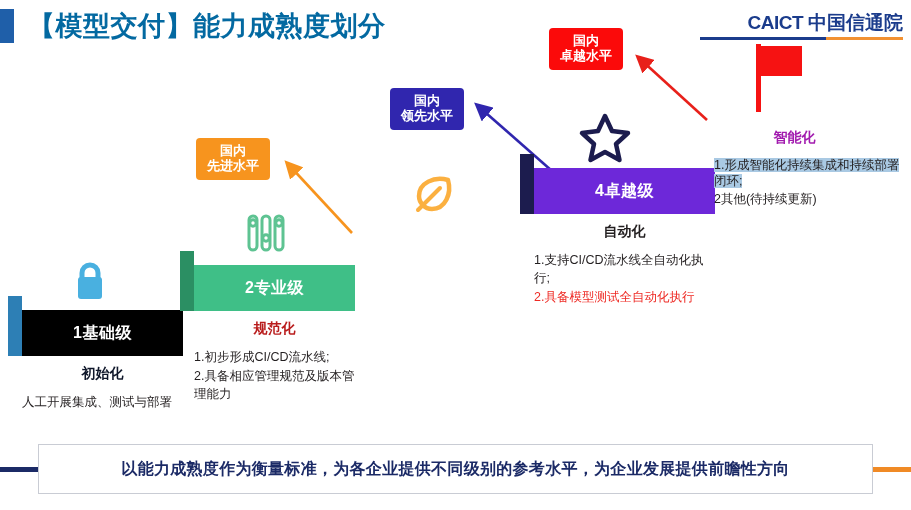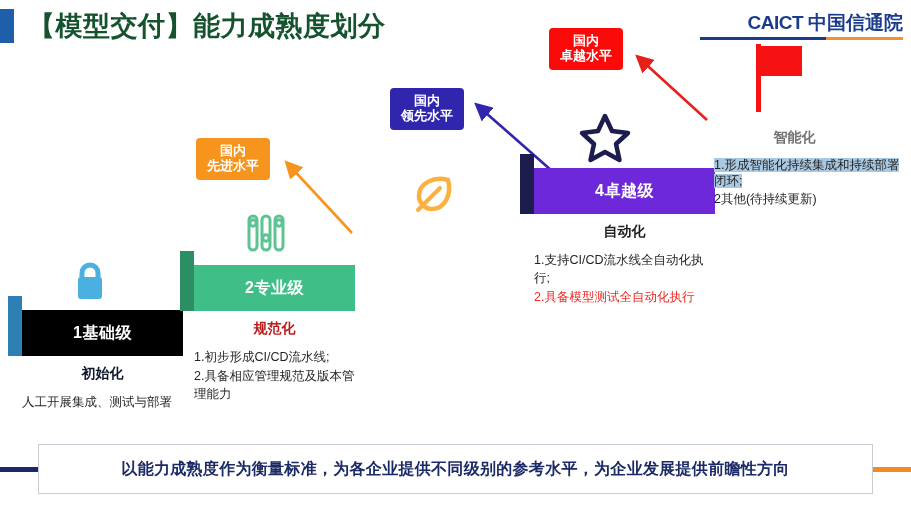--- a/index.html
+++ b/index.html
@@ -8,21 +8,21 @@
     background:#ffffff;
     font-family:"Liberation Sans","DejaVu Sans",sans-serif;
     position:relative;
   }
   .slide{position:absolute;inset:0;background:#fff;}
 
   
   .title-bar{position:absolute;left:0;top:8px;display:flex;align-items:center;}
   .title-accent{width:14px;height:34px;background:#1f5fa9;margin-right:14px;}
   .title-text{
-    font-size:27px;font-weight:bold;color:#14532d;letter-spacing:.5px;
+    font-size:27px;font-weight:bold;color:#0369a1;letter-spacing:.5px;
     white-space:nowrap;
   }
   .logo{position:absolute;right:8px;top:10px;display:flex;align-items:baseline;}
   .logo-en{font-size:19px;font-weight:bold;color:#1b3c8c;letter-spacing:-.5px;}
   .logo-cn{font-size:19px;font-weight:bold;color:#1b3c8c;margin-left:5px;}
   .logo-underline{position:absolute;right:8px;top:37px;width:203px;height:3px;
     background:linear-gradient(to right,#1b3c8c 0 62%,#f29131 62% 100%);}
 
   
   .step{position:absolute;}
@@ -192,21 +192,21 @@
       <div class="face" style="background:#6d28d9;">4卓越级</div>
     </div>
     <div class="sub" style="color:#231f20;">自动化</div>
     <div class="body-text">
       <p>1.支持CI/CD流水线全自动化执行;</p>
       <p class="red">2.具备模型测试全自动化执行</p>
     </div>
   </div>
 
   <div class="step arrow" style="left:700px;top:120px;width:203px;">
-    <div class="sub" style="color:#737373;padding-right:28px;">智能化</div>
+    <div class="sub" style="color:#a21caf;padding-right:28px;">智能化</div>
     <div class="body-text" style="line-height:1.3;">
       <p><span class="hl">1.形成智能化持续集成和持续部署闭环;</span></p>
       <p>2其他(待持续更新)</p>
     </div>
   </div>
 
   <div class="banner-wrap">
     <div class="banner-line-l"></div>
     <div class="banner-line-r"></div>
     <div class="banner">以能力成熟度作为衡量标准，为各企业提供不同级别的参考水平，为企业发展提供前瞻性方向</div>

